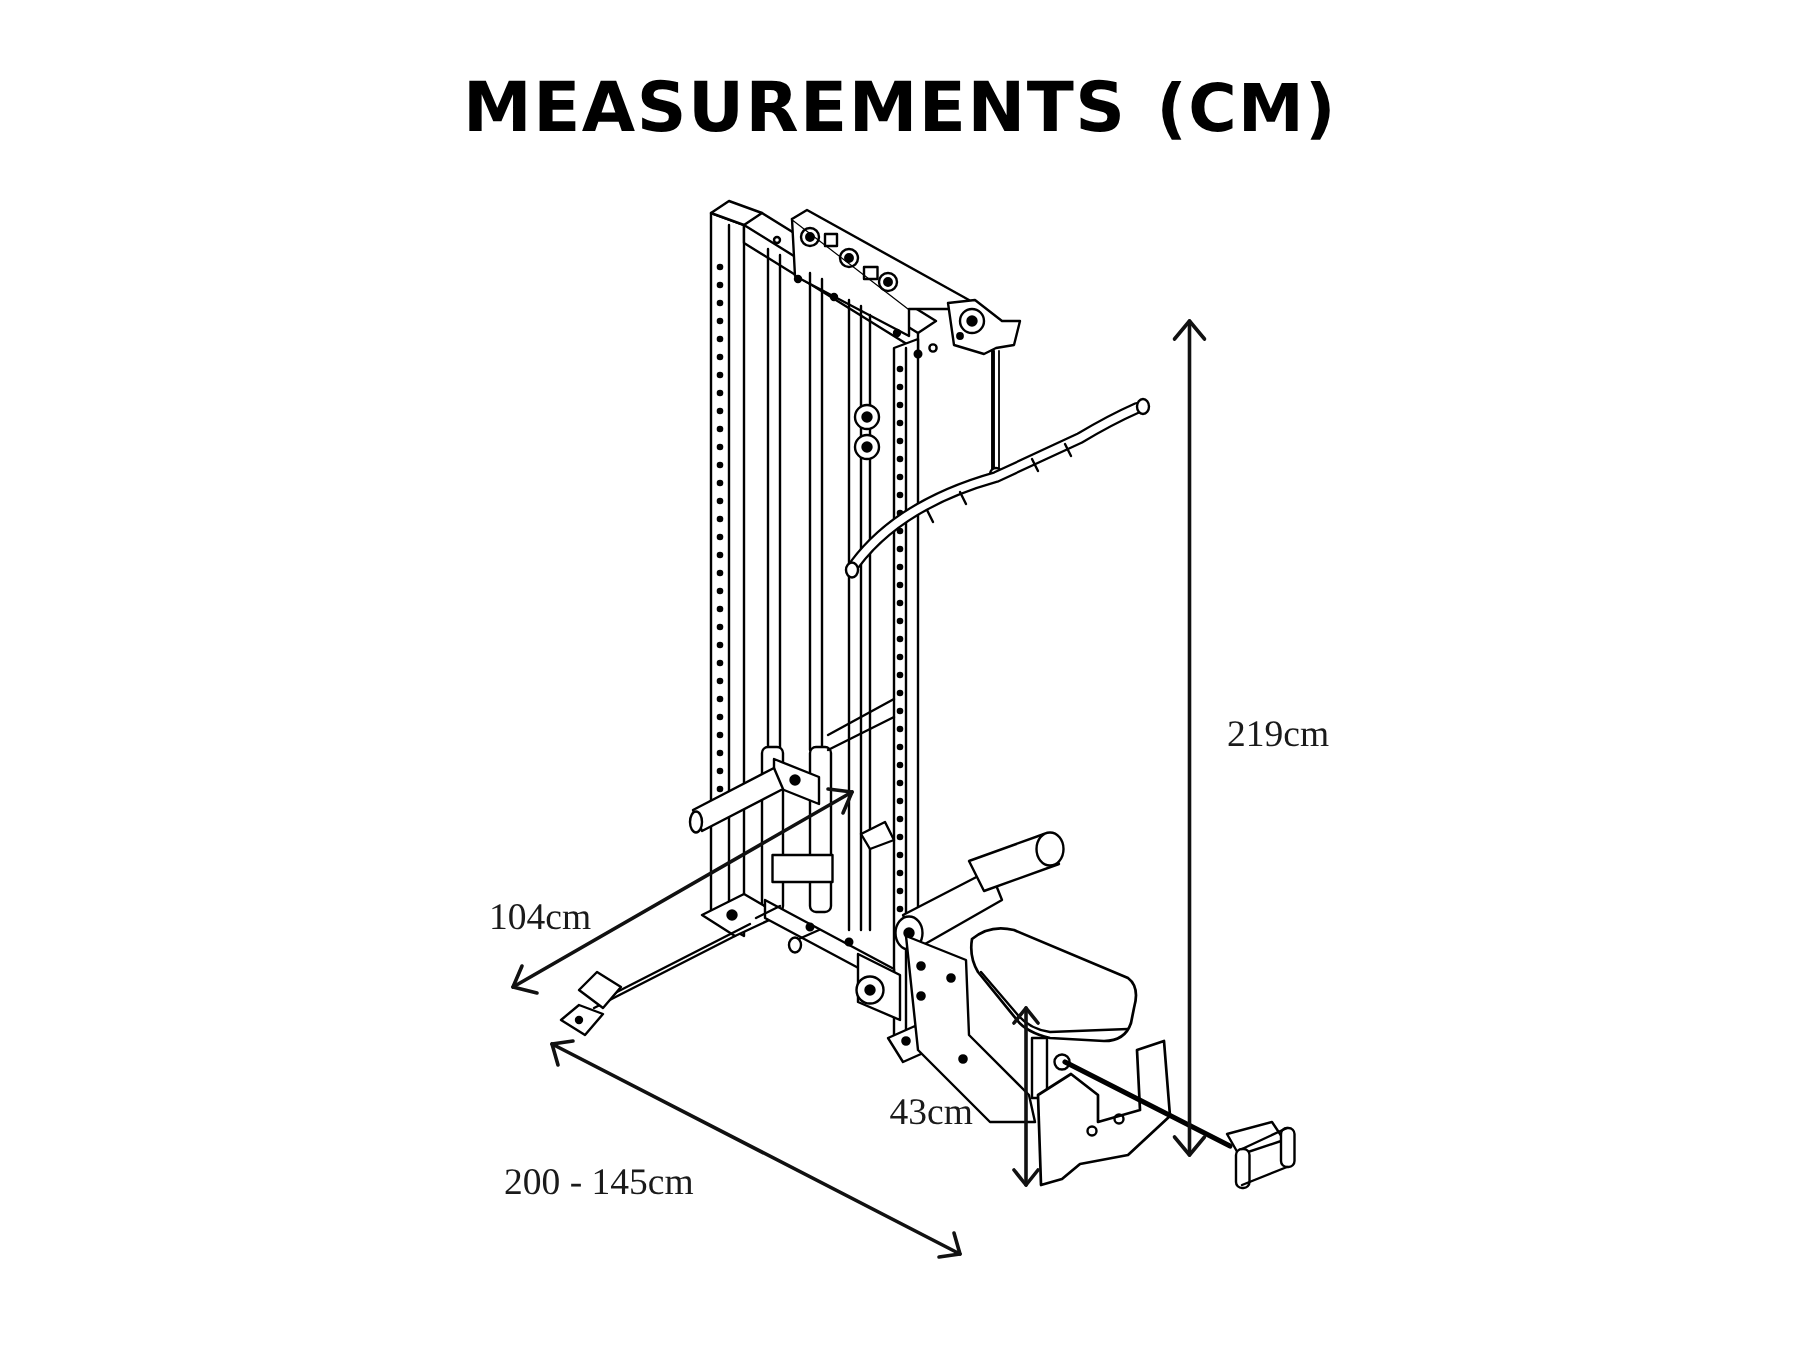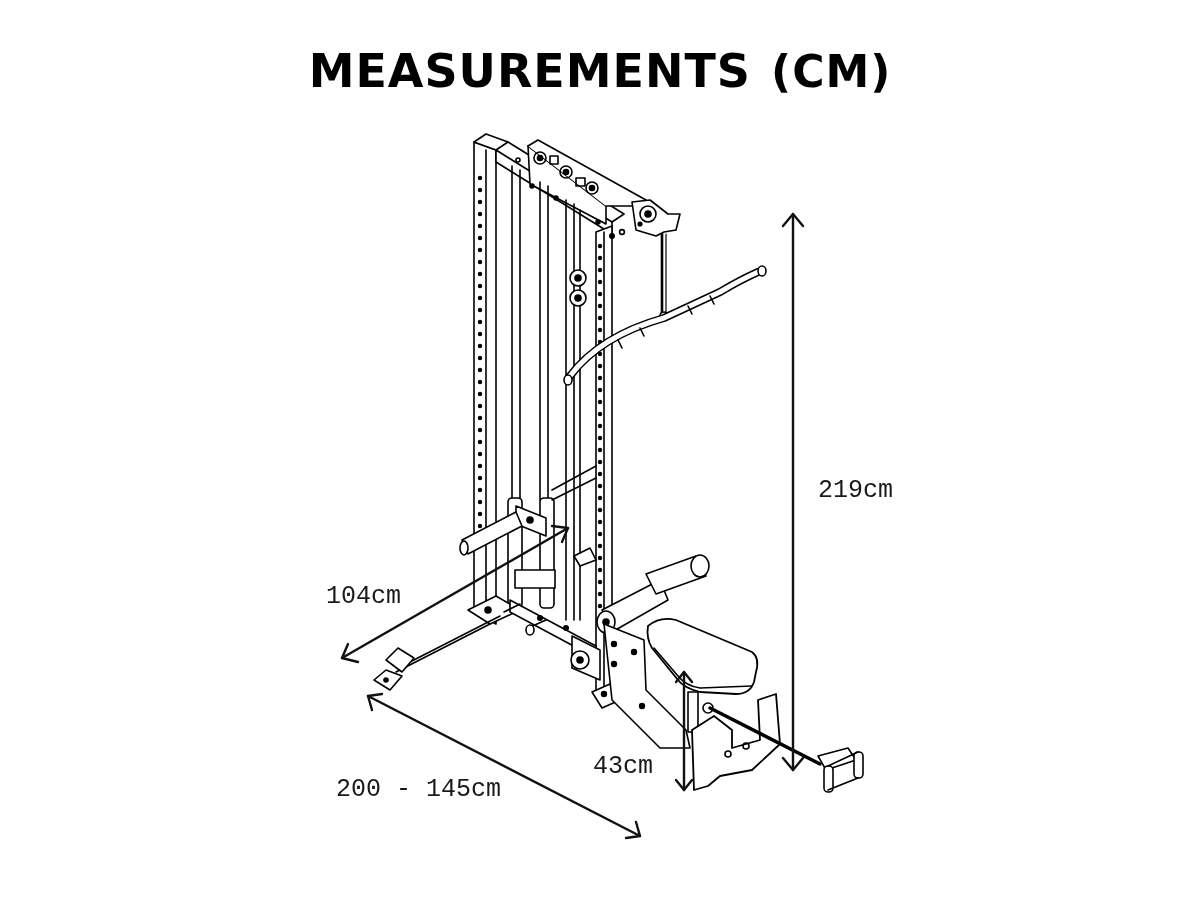--- a/index.html
+++ b/index.html
@@ -1,19 +1,19 @@
 <!DOCTYPE html>
 <html><head>
   <meta charset="utf-8">
   <style>
     html, body { margin: 0; padding: 0; background: #ffffff; }
     body { width: 1200px; height: 900px; position: relative; overflow: hidden; font-family: "Liberation Sans", sans-serif; color: #111; }
     .title { position: absolute; left: 0; right: 0; top: 44px; text-align: center; font-family: "DejaVu Sans", sans-serif; font-weight: 900; font-size: 46px; letter-spacing: 1px; color: #000; }
     .title .unit { font-weight: 700; font-size: 44px; margin-left: 20px; }
-    .label { position: absolute; font-family: Liberation Mono, monospace; font-size: 25px; color: #1a1a1a; white-space: nowrap; }
+    .label { position: absolute; font-family: Liberation Serif, serif; font-size: 25px; color: #1a1a1a; white-space: nowrap; }
     svg.drawing { position: absolute; left: 0; top: 0; }
   </style>
 </head>
 <body>
 
 <div class="title">
   <span>MEASUREMENTS</span><span class="unit">(CM)</span>
 </div>
 
 <svg class="drawing" width="1200" height="900" viewBox="0 0 1200 900" fill="none" stroke="#000" stroke-width="1.6" stroke-linejoin="round" stroke-linecap="round">
@@ -251,15 +251,15 @@
 
     <g>
       <line x1="684" y1="672" x2="684" y2="790"></line>
       <polyline points="676,682 684,672 692,682"></polyline>
       <polyline points="676,780 684,790 692,780"></polyline>
     </g>
   </g>
 </svg>
 
 <div class="label" style="left:818px; top:476px;">219cm</div>
-<div class="label" style="left:326px; top:582px;">104cm</div>
+<div class="label" style="left:326px; top:598px;">104cm</div>
 <div class="label" style="left:336px; top:775px;">200 - 145cm</div>
-<div class="label" style="left:593px; top:752px;text-align:center;">43cm</div>
+<div class="label" style="left:593px; top:728px;text-align:center;">43cm</div>
 
 </body></html>

